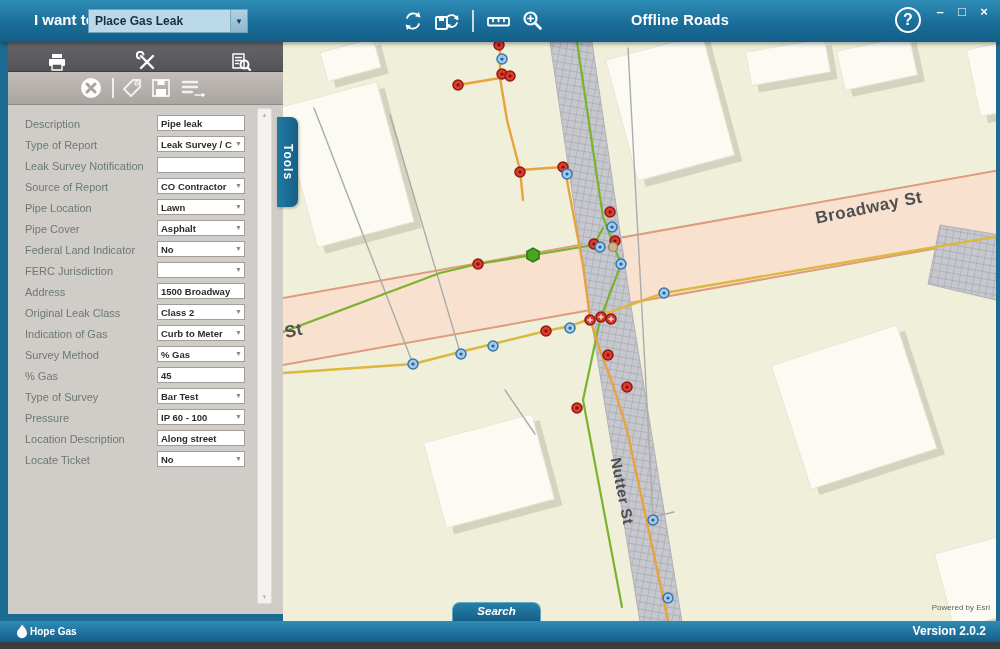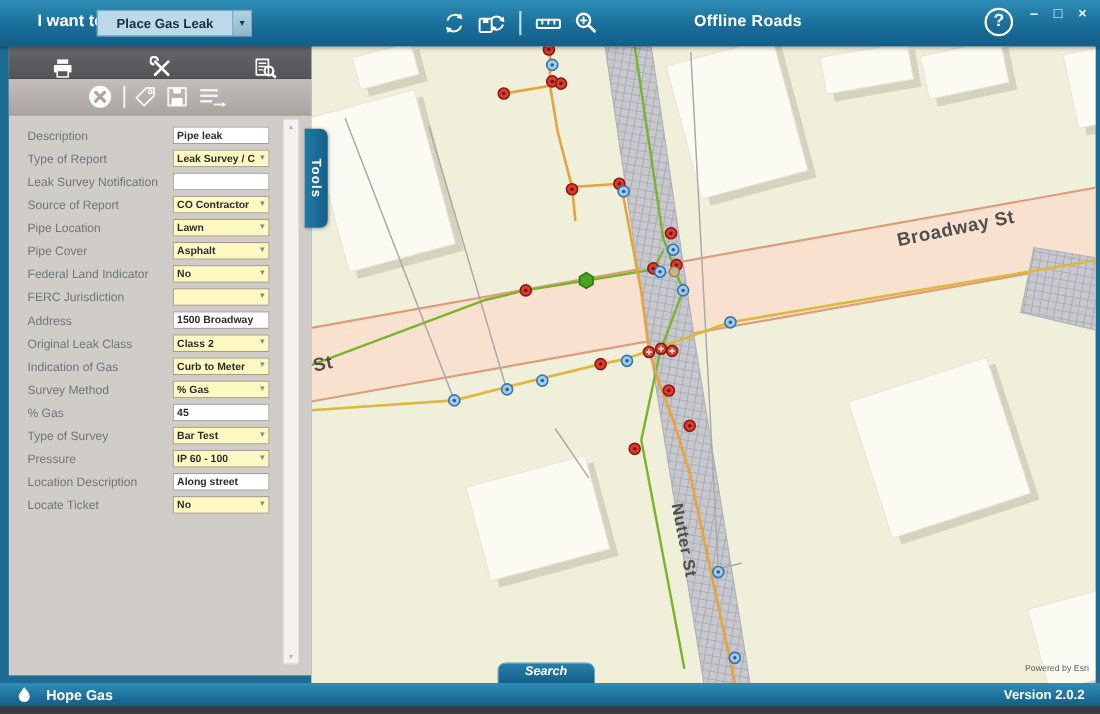--- a/index.html
+++ b/index.html
@@ -4,22 +4,22 @@
 <style>
   * { margin:0; padding:0; box-sizing:border-box; }
   html,body { font-family:"Liberation Sans", sans-serif; }
   #win { position:relative; width:1000px; height:649px; background:#1b6b93; overflow:hidden; }
 
   
   #topbar { position:absolute; left:0; top:0; width:1000px; height:42px;
     background:linear-gradient(180deg,#2e8db6 0%, #1a6e99 55%, #135e88 100%);
     box-shadow:0 2px 4px rgba(0,0,0,.35); z-index:30; color:#fff; }
   .tb-label { position:absolute; left:34px; top:11px; font-size:15px; font-weight:bold; }
-  #action-select { position:absolute; left:88px; top:9px; width:141px; height:24px;
-    background:#bcd9e9; border:1px solid #6ea4bf; display:flex; cursor:pointer;text-align:center; }
+  #action-select { position:absolute; left:88px; top:9px; width:160px; height:24px;
+    background:#bcd9e9; border:1px solid #6ea4bf; display:flex; cursor:pointer; }
   #action-select .val { flex:1; font-size:12px; font-weight:bold; color:#17303f; padding:4px 6px; white-space:nowrap; overflow:hidden; }
   #action-select .arrow { width:17px; background:linear-gradient(180deg,#b3d2e2,#8db7cd); border-left:1px solid #7ba9c1;
     color:#123c55; font-size:8px; display:flex; align-items:center; justify-content:center; }
   .tb-icons { position:absolute; left:396px; top:5px; height:32px; display:flex; align-items:center; }
   .icon-btn { width:34px; height:32px; display:flex; align-items:center; justify-content:center; cursor:pointer; }
   .tb-sep { width:2px; height:22px; background:rgba(255,255,255,.75); margin:0 8px; }
   #map-title { position:absolute; left:600px; top:12px; width:160px; text-align:center; font-size:14.5px; font-weight:bold; letter-spacing:.3px; }
   #help-btn { position:absolute; left:895px; top:7px; width:26px; height:26px; border:2.5px solid #fff; border-radius:50%;
     display:flex; align-items:center; justify-content:center; font-size:16px; font-weight:bold; cursor:pointer; }
   #win-controls { position:absolute; right:8px; top:4px; display:flex; gap:6px; font-weight:bold; }
@@ -31,21 +31,21 @@
   #panel-toolbar-light { position:absolute; left:0; top:30px; width:100%; height:33px;
     background:linear-gradient(180deg,#c2bdb9,#aaa5a1); border-bottom:1px solid #8f8b87; display:flex; align-items:center; }
   #panel-toolbar-dark .icon-btn { position:absolute; top:4px; }
   .lt-sep { width:2px; height:20px; background:#fff; opacity:.8; margin:0 4px; }
 
   #form-rows { position:absolute; left:0; top:71px; width:250px; }
   .frow { position:relative; height:21px; }
   .frow .flabel { position:absolute; left:17px; top:5px; font-size:11px; color:#6b7a74; }
   .fbox { position:absolute; left:149px; top:2px; width:88px; height:16px; background:#fff; border:1px solid #a39e99;
     font-size:9.5px; font-weight:bold; color:#2b2b2b; padding:2px 3px; white-space:nowrap; overflow:hidden; cursor:text; }
-  .fbox.select { background:#fef9c3; cursor:pointer; padding-right:12px; }
+  .fbox.select { background:#ffffff; cursor:pointer; padding-right:12px; }
   .fbox .caret { position:absolute; right:2px; top:3px; font-size:7px; color:#8a8a8a; }
 
   #panel-scroll { position:absolute; right:11px; top:66px; bottom:10px; width:15px; background:#f4f2f0;
     border:1px solid #dcd9d6; border-radius:2px; cursor:pointer; }
   #panel-scroll .s-arrow { position:absolute; left:0; width:100%; text-align:center; font-size:7px; color:#b8b4b0; }
 
   
   #map { position:absolute; left:283px; top:42px; width:713px; height:579px; background:#f0f0da; overflow:hidden; z-index:10; }
   #map svg { display:block; }
   #powered-by { position:absolute; right:6px; bottom:9px; font-size:8px; color:#5f5f5f; }
@@ -53,21 +53,21 @@
     background:linear-gradient(90deg,#217aa3,#155f87); border-radius:0 7px 7px 0; z-index:25; cursor:pointer;
     display:flex; align-items:center; justify-content:center; box-shadow:1px 1px 3px rgba(0,0,0,.3); }
   #tools-tab span { writing-mode:vertical-rl; color:#fff; font-size:12px; font-weight:bold; letter-spacing:1px; }
   #search-tab { position:absolute; left:452px; top:602px; width:89px; height:19px; background:linear-gradient(180deg,#2580a9,#155f87);
     border:1px solid #67a5c2; border-bottom:none; border-radius:8px 8px 0 0; z-index:26; cursor:pointer;
     display:flex; align-items:flex-start; justify-content:center; color:#fff; font-size:11.5px; font-weight:bold; padding-top:2px;font-style:italic; }
 
   
   #bottombar { position:absolute; left:0; top:621px; width:1000px; height:21px;
     background:linear-gradient(180deg,#2e8db6,#135e88); z-index:30; color:#fff; }
-  #brand { position:absolute; left:16px; top:3px; display:flex; align-items:center; gap:14px; font-size:13px; font-weight:bold; }
+  #brand { position:absolute; left:16px; top:3px; display:flex; align-items:center; gap:2px; font-size:10px; font-weight:bold; }
   #version { position:absolute; right:14px; top:3px; font-size:12px; font-weight:bold; }
   #darkstrip { position:absolute; left:0; top:642px; width:1000px; height:7px; background:#3c3c3e; z-index:30; }
 
   svg.ic { stroke:#fff; fill:none; stroke-width:1.8; stroke-linecap:round; stroke-linejoin:round; }
   svg.ic .fill { fill:#fff; stroke:none; }
   svg.ic.gray { stroke:#f3f2f1; }
 </style>
 </head>
 <body>
 

